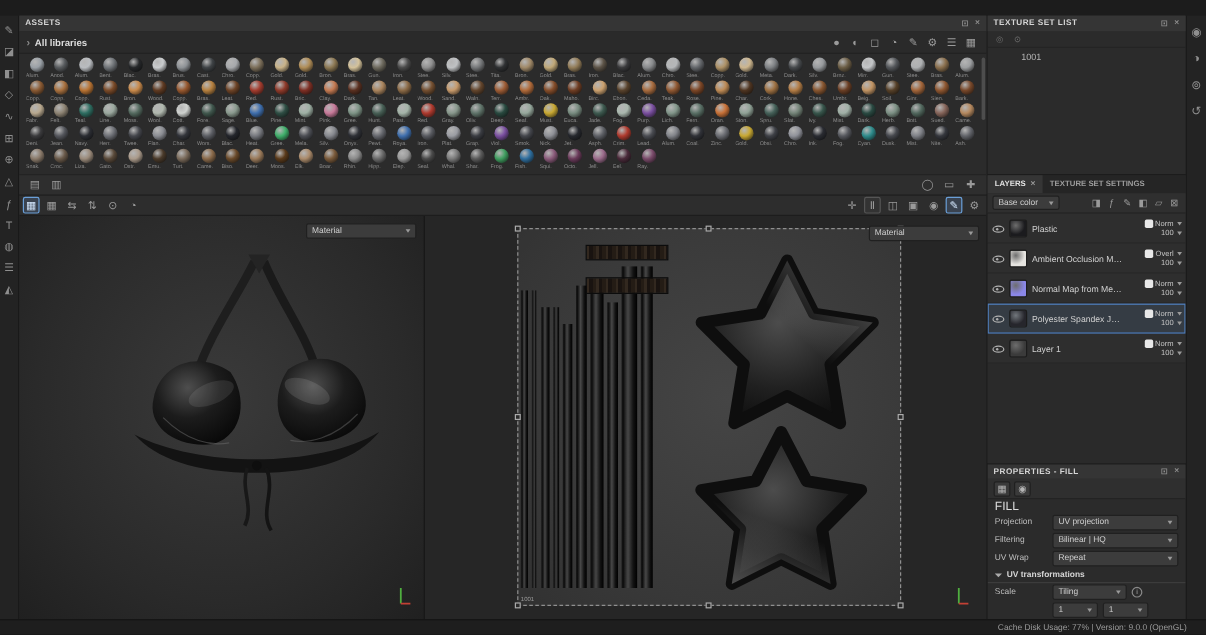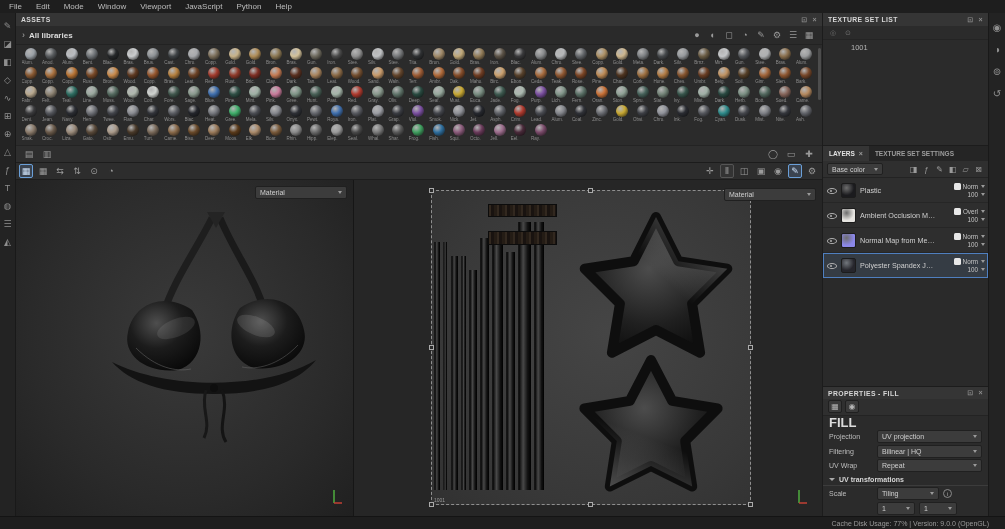--- a/index.html
+++ b/index.html
@@ -100,48 +100,38 @@
   .layer-name { flex:1; font-size:7.2px; color:#d0d0d0; white-space:nowrap; overflow:hidden; text-overflow:ellipsis; }
   .layer-right { width:44px; display:flex; flex-direction:column; align-items:flex-end; gap:1px; flex:none; }
   .layer-right-top { display:flex; align-items:center; gap:2px; }
   .chan-chip { width:7px; height:7px; background:#e8e8e8; border-radius:1.5px; }
   .blend-dd,.opacity-dd { display:flex; align-items:center; font-size:6.3px; color:#c5c5c5; }
 
   
   .props { left:823px; top:387px; width:165px; height:129px; display:flex; flex-direction:column; overflow:hidden; }
   .props-toolbar { height:18px; display:flex; align-items:center; gap:3px; padding:0 5px; background:#2f2f2f; border-bottom:1px solid #232323; }
   .pp-btn { width:14px; height:13px; background:#3a3a3a; border:1px solid #202020; border-radius:2px; display:flex; align-items:center; justify-content:center; font-size:8px; color:#b5b5b5; }
-  .props-section { height:13px; display:flex; align-items:center; padding:0 6px; font-size:13px; font-weight:bold; color:#dcdcdc; }
+  .props-section { height:13px; display:flex; align-items:center; padding:0 6px; font-size:10px; font-weight:normal; color:#dcdcdc; }
   .prop-row { height:16px; display:flex; align-items:center; padding:0 6px; gap:4px; }
   .prop-label { width:44px; font-size:7px; color:#bdbdbd; flex:none; }
   .prop-dd { flex:1; }
   .sub-section { height:13px; display:flex; align-items:center; gap:4px; padding:0 6px; font-size:7px; font-weight:bold; color:#d6d6d6; border-bottom:1px solid #3c3c3c; margin-top:1px; }
   .caret-open { width:0; height:0; border-left:3px solid transparent; border-right:3px solid transparent; border-top:3.5px solid #aaa; }
   .info-icon { width:9px; height:9px; border:1px solid #8a8a8a; border-radius:50%; font-size:6px; color:#aaa; display:flex; align-items:center; justify-content:center; flex:none; }
   .scale-dd { width:62px; flex:none; }
   .mini-dd { width:38px; flex:none; }
 
   
   .statusbar { position:absolute; left:0; top:516px; width:1005px; height:13px; background:#1e1e1e; border-top:1px solid #141414; display:flex; align-items:center; justify-content:flex-end; padding-right:16px; font-size:7px; color:#9a9a9a; }
 </style>
 </head>
 <body>
 
 <div id="app">
 
-  <div class="menubar" id="menubar">
-      <div class="menu-item">File</div>
-      <div class="menu-item">Edit</div>
-      <div class="menu-item">Mode</div>
-      <div class="menu-item">Window</div>
-      <div class="menu-item">Viewport</div>
-      <div class="menu-item">JavaScript</div>
-      <div class="menu-item">Python</div>
-      <div class="menu-item">Help</div>
-    </div>
 
   <div class="left-rail" id="left-rail">
       <div class="rail-icon">✎</div>
       <div class="rail-icon">◪</div>
       <div class="rail-icon">◧</div>
       <div class="rail-icon">◇</div>
       <div class="rail-icon">∿</div>
       <div class="rail-icon">⊞</div>
       <div class="rail-icon">⊕</div>
       <div class="rail-icon">△</div>
@@ -1133,20 +1123,32 @@
           <div class="layer-thumb" style="background: radial-gradient(circle at 35% 30%, rgba(255, 255, 255, 0.3), rgb(38, 38, 44) 60%);"></div>
           <div class="layer-name">Polyester Spandex Jersey</div>
           <div class="layer-right">
             <div class="layer-right-top">
               <span class="chan-chip"></span>
               <div class="blend-dd">Norm<span class="caret"></span></div>
             </div>
             <div class="opacity-dd">100<span class="caret"></span></div>
           </div>
         </div>
+        <div class="layer-row">
+          <span class="eye"></span>
+          <div class="layer-thumb" style="background: radial-gradient(circle at 35% 30%, rgba(255, 255, 255, 0.3), rgb(59, 59, 59) 60%);"></div>
+          <div class="layer-name">Layer 1</div>
+          <div class="layer-right">
+            <div class="layer-right-top">
+              <span class="chan-chip"></span>
+              <div class="blend-dd">Norm<span class="caret"></span></div>
+            </div>
+            <div class="opacity-dd">100<span class="caret"></span></div>
+          </div>
+        </div>
       </div>
   </div>
 
   <div class="panel props">
     <div class="panel-header">
       <span>PROPERTIES - FILL</span>
       <span class="ph-icons">
         <span>⊡</span>
         <span>×</span>
       </span>

